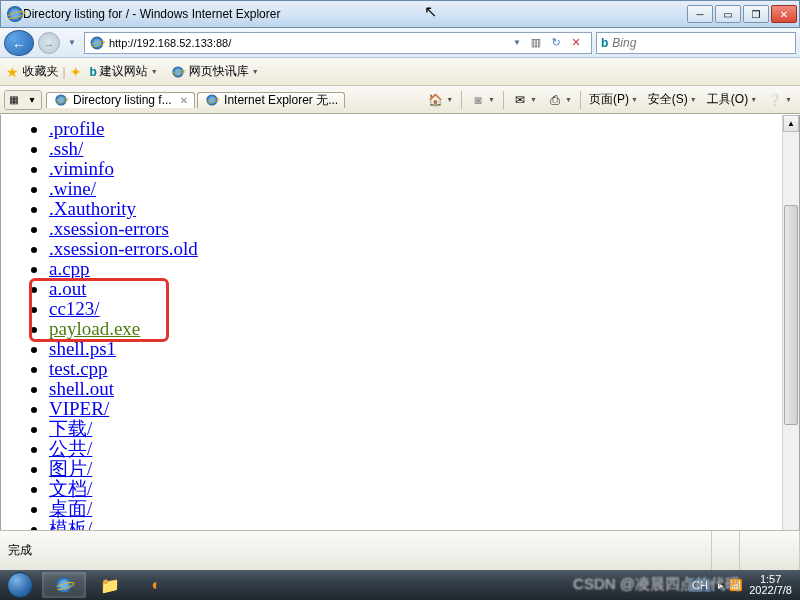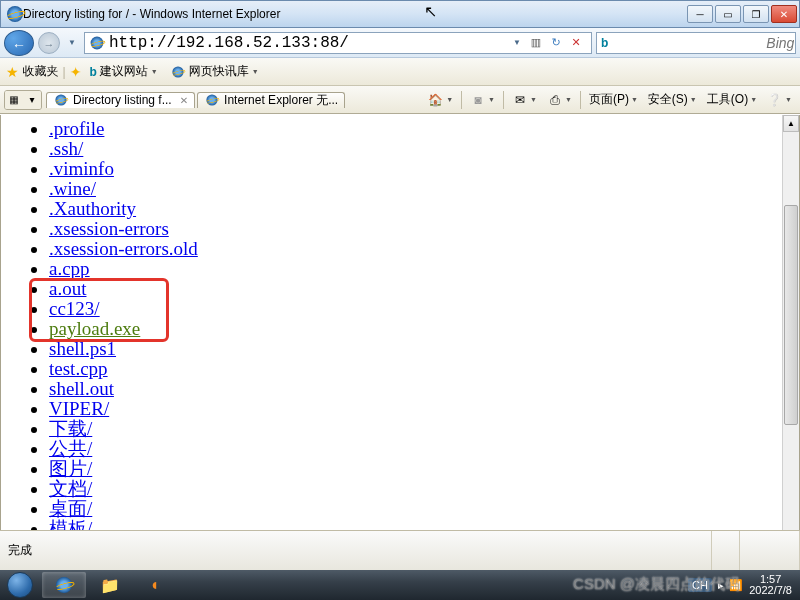--- a/index.html
+++ b/index.html
@@ -11,26 +11,26 @@
 .win-ctrls { display: flex; margin-right: 2px; }
 .win-btn { width: 26px; height: 18px; margin-left: 2px; border: 1px solid #7a95b3; background: linear-gradient(to bottom,#f3f7fb,#d3e2f1); border-radius: 2px; display: flex; align-items: center; justify-content: center; font-size: 10px; }
 .win-btn.close { background: linear-gradient(to bottom,#f08b7e,#d94a34); border-color: #a03020; color: #fff; }
 
 
 .navbar { height: 30px; background: linear-gradient(to bottom,#f4f8fc,#dde9f5); border-bottom: 1px solid #b7c9dc; display: flex; align-items: center; padding: 0 4px; gap: 4px; }
 .nav-back { width: 30px; height: 26px; border-radius: 50%; background: radial-gradient(circle at 30% 30%,#5fa6e8,#2968b2); display: flex; align-items: center; justify-content: center; color: #fff; font-size: 14px; border: 1px solid #2a5a8e; }
 .nav-fwd { width: 22px; height: 22px; border-radius: 50%; background: radial-gradient(circle,#dde5ec,#b9c7d5); border: 1px solid #9db0c3; display: flex; align-items: center; justify-content: center; color: #6a7b8c; font-size: 11px; }
 .dropdown-arrow { font-size: 8px; color: #4a6a8a; padding: 0 4px; }
 .url-bar { flex: 1; height: 22px; border: 1px solid #8ba3bc; background: #fff; display: flex; align-items: center; padding: 0 4px; }
-.url-bar input { border: none; outline: none; flex: 1; font-size: 16px; font-family: Liberation Mono, monospace; }
+.url-bar input { border: none; outline: none; flex: 1; font-size: 11px; font-family: Liberation Sans, sans-serif; }
 .url-icon { width: 14px; height: 14px; margin-right: 4px; }
 .url-tools { display: flex; gap: 2px; padding: 0 2px; }
 .url-tool { width: 18px; height: 18px; display: flex; align-items: center; justify-content: center; font-size: 11px; color: #555; }
 .search-bar { width: 200px; height: 22px; border: 1px solid #8ba3bc; background: #fff; display: flex; align-items: center; padding: 0 4px; }
-.search-bar input { border: none; outline: none; flex: 1; font-style: italic; color: #8b5cf6; font-size: 14px; text-align: right; }
+.search-bar input { border: none; outline: none; flex: 1; font-style: italic; color: #8b5cf6; font-size: 12px; }
 
 
 .favbar { height: 28px; background: linear-gradient(to bottom,#faf9f5,#ece9da); border-bottom: 1px solid #c9c5b1; display: flex; align-items: center; padding: 0 6px; gap: 4px; }
 .fav-star { color: #f5b400; font-size: 14px; }
 .favbar span.sep { color: #b8b39c; }
 .favbar .item { display: flex; align-items: center; gap: 3px; padding: 2px 4px; }
 
 
 .tabsbar { height: 28px; background: linear-gradient(to bottom,#faf9f5,#ece9da); border-bottom: 1px solid #b0ab95; display: flex; align-items: center; padding: 0 4px; }
 .view-toggle { display: flex; border: 1px solid #b0ab95; border-radius: 3px; overflow: hidden; margin-right: 4px; }

